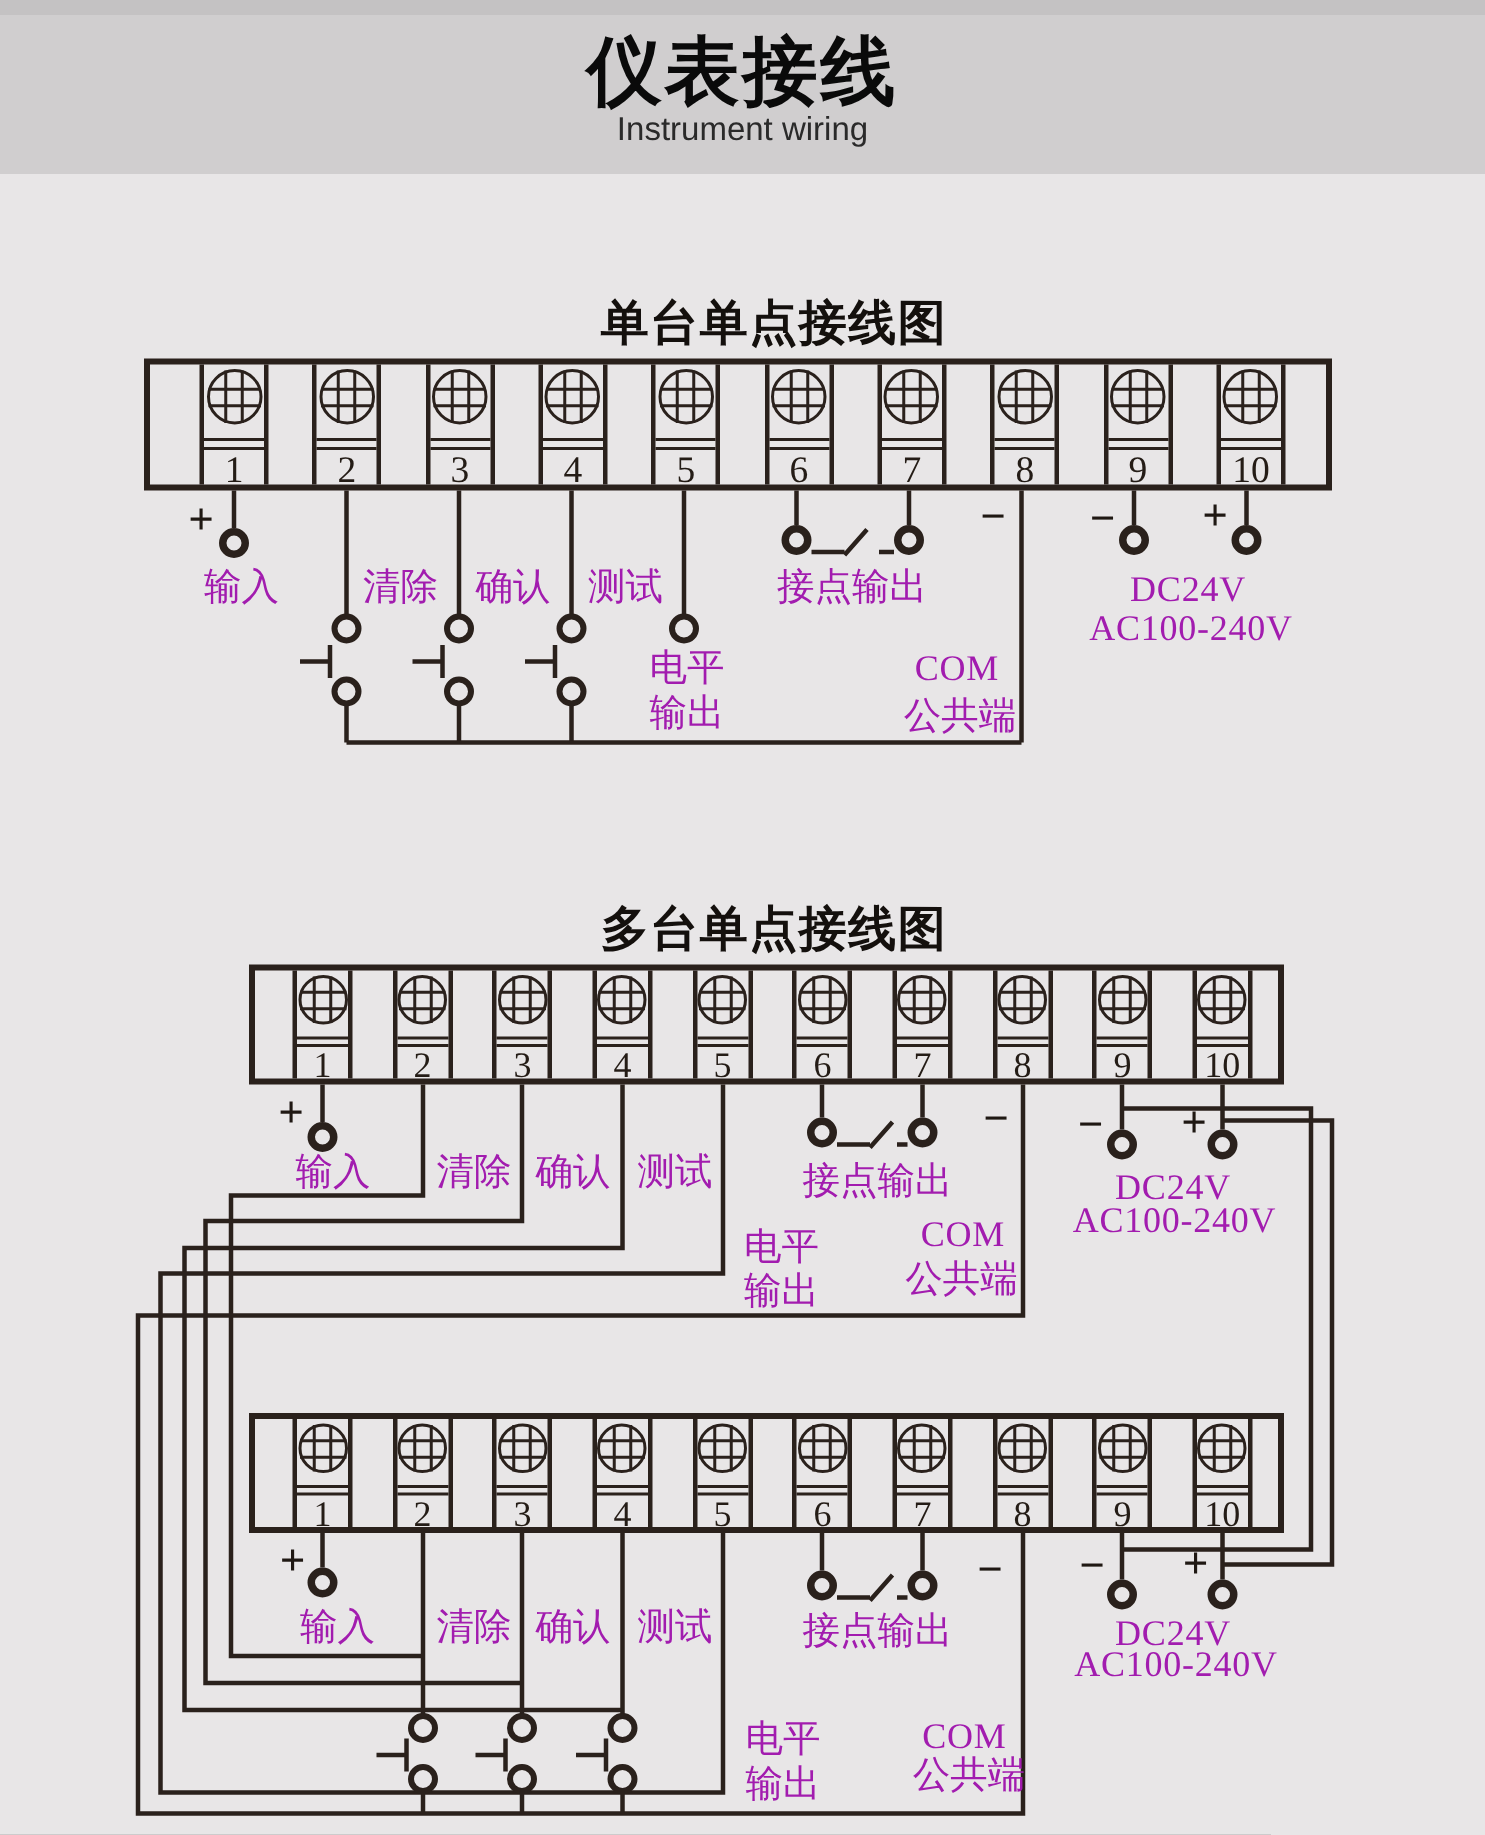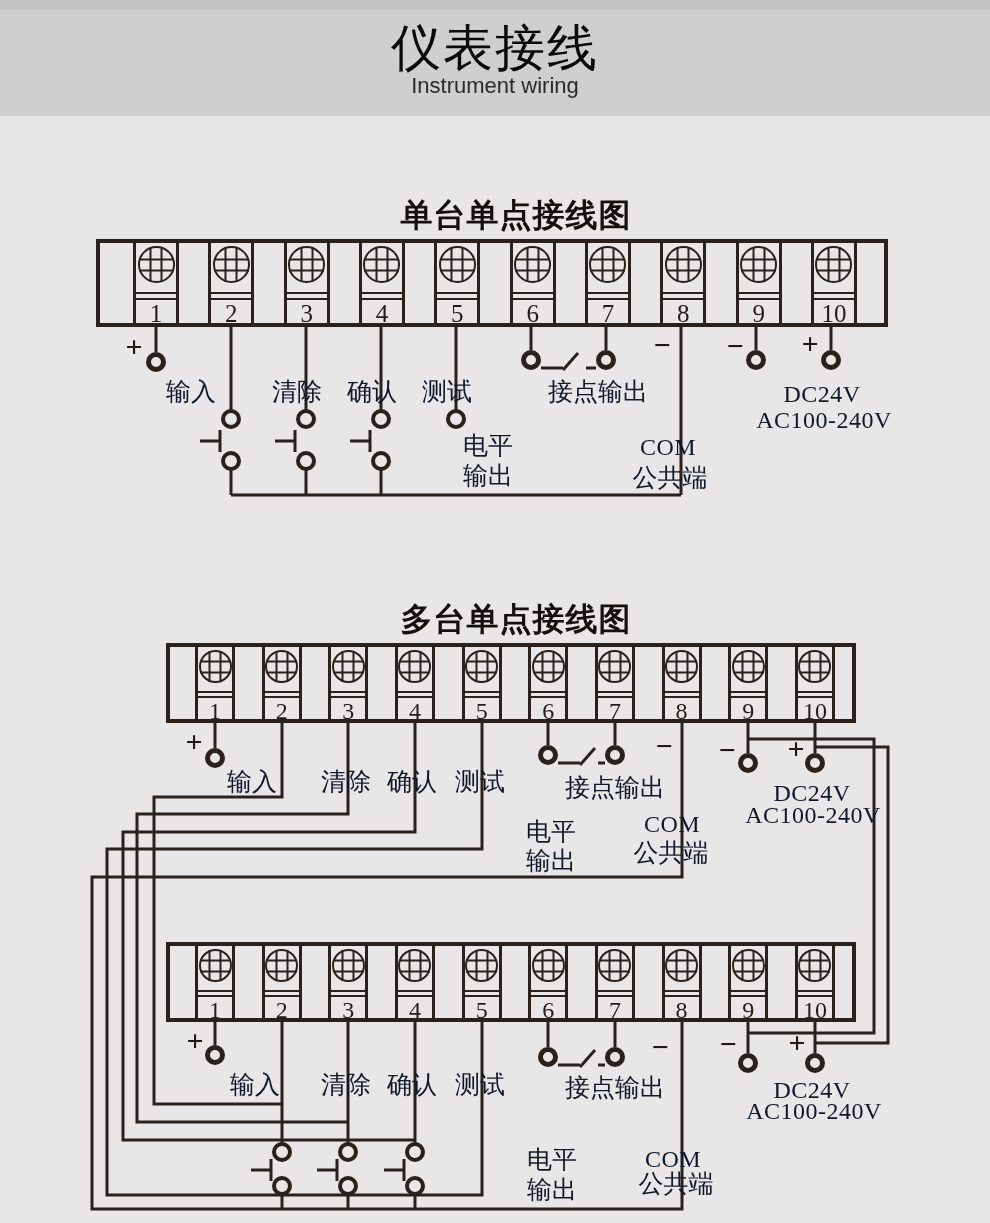--- a/index.html
+++ b/index.html
@@ -2,21 +2,21 @@
 <html><head>
 <meta charset="utf-8">
 <style>
   html,body{margin:0;padding:0;background:#b8b6b7;}
   .canvas{position:relative;width:990px;height:1223px;background:#e8e6e7;overflow:hidden;
           font-family:"Liberation Serif","DejaVu Serif",serif;color:#1f1813;}
   
   .hdr{position:absolute;left:0;top:0;width:990px;height:116px;background:#d0cecf;}
   .hdr-strip{position:absolute;left:0;top:0;width:100%;height:10px;background:#c4c2c3;}
   .hdr-title{position:absolute;left:495px;top:48px;transform:translate(-50%,-50%);
-             font-family:"Liberation Sans","DejaVu Sans",sans-serif;font-weight:400;
+             font-family:"Liberation Sans","DejaVu Sans",sans-serif;font-weight:700;
              font-size:50px;letter-spacing:2px;color:#0a0a0a;white-space:nowrap;}
   .hdr-sub{position:absolute;left:495px;top:86px;transform:translate(-50%,-50%);
            font-family:"Liberation Sans","DejaVu Sans",sans-serif;font-size:22px;color:#2a2a2a;white-space:nowrap;}
   
   .sec-title{position:absolute;transform:translate(-50%,-50%);white-space:nowrap;
              font-family:"Liberation Sans","DejaVu Sans",sans-serif;font-weight:700;
              font-size:32px;letter-spacing:1px;color:#14100d;}
   
   .tblock{position:absolute;box-sizing:border-box;border:4px solid #2a211c;
           display:flex;justify-content:space-between;align-items:stretch;}
@@ -34,21 +34,21 @@
           justify-content:center;font-size:25px;color:#241c16;}
   .tblock.small .cell{width:40px;}
   .tblock.big .cell{width:46px;}
   .tblock.small .screw{flex-basis:44px;}
   .tblock.small .scircle{width:29px;height:29px;}
   .tblock.small .numrow{font-size:24px;margin-top:3px;}
   
   .wires{position:absolute;left:0;top:0;pointer-events:none;}
   
   .lbl{position:absolute;transform:translate(-50%,-50%);white-space:nowrap;
-       font-size:25px;color:#0f172a;margin-left:30px;}
+       font-size:25px;color:#a21caf;}
   .lbl.en{font-size:24px;letter-spacing:0.5px;}
   .sign{position:absolute;transform:translate(-50%,-50%);font-size:30px;font-weight:700;
         color:#1f1813;}
 </style>
 </head>
 <body>
 
 <div class="canvas">
 
   <div class="hdr">

